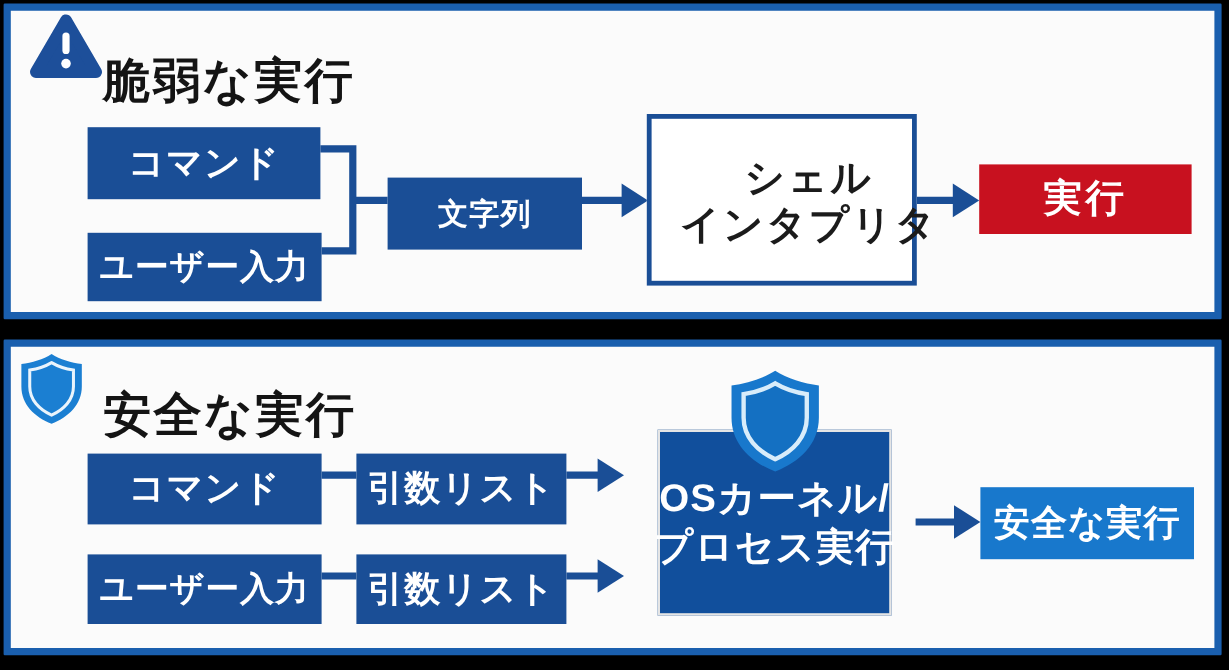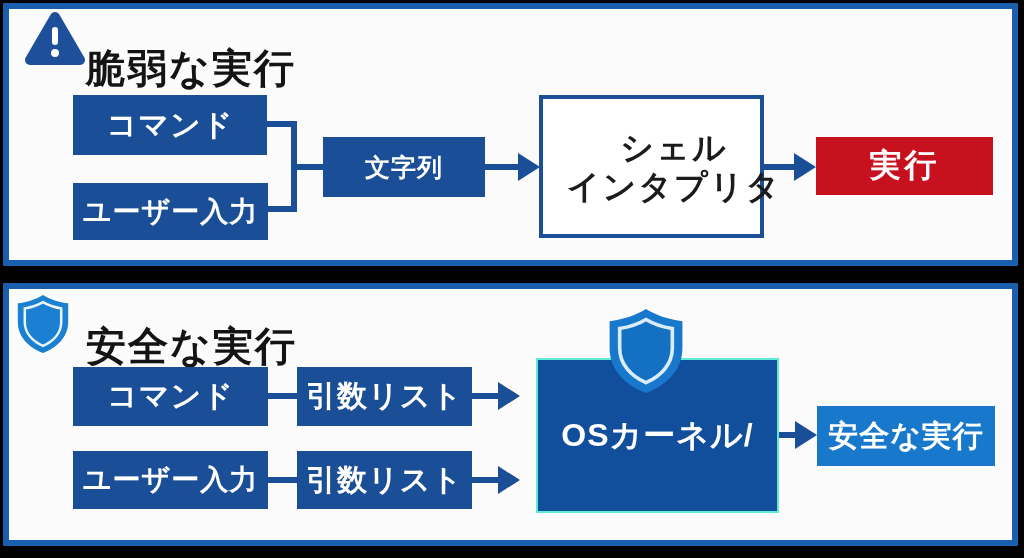--- a/index.html
+++ b/index.html
@@ -60,21 +60,21 @@
     align-items: center;
     justify-content: center;
     box-sizing: border-box;
     color: #fff;
     font-weight: 700;
     letter-spacing: 1px;
     text-align: center;
     white-space: nowrap;
     z-index: 2;
   }
-  .navy { background: #1a4e96; }
+  .navy { background: #1a4e96; margin-top: 11px; }
 
   .node-command-1   { left: 73px;  top: 95px;  width: 194px; height: 60px; font-size: 30px; }
   .node-user-1      { left: 73px;  top: 183px; width: 195px; height: 57px; font-size: 28px; }
   .node-string      { left: 323px; top: 137px; width: 162px; height: 60px; font-size: 25px; }
   .node-shell {
     left: 539px; top: 95px; width: 225px; height: 143px;
     background: #fff;
     border: 4px solid #1a4e96;
     color: #1b1b1b;
     font-size: 33px;
@@ -88,23 +88,23 @@
     font-size: 32px;
     letter-spacing: 3px;
     align-items: center;
   }
 
   .node-command-2   { left: 73px;  top: 367px; width: 195px; height: 59px; font-size: 30px; }
   .node-args-1      { left: 297px; top: 367px; width: 175px; height: 59px; font-size: 30px; }
   .node-user-2      { left: 73px;  top: 451px; width: 195px; height: 58px; font-size: 28px; }
   .node-args-2      { left: 297px; top: 451px; width: 175px; height: 58px; font-size: 30px; }
   .node-os-kernel {
-    left: 536px; top: 358px; width: 243px; height: 155px;
+    left: 548px; top: 358px; width: 195px; height: 155px;
     background: #114f9c;
-    border: 2px solid #5eead4;
+    border: 2px solid #e5e5e5;
     font-size: 32px;
     line-height: 41px;
     z-index: 1;
   }
   .node-safe-exec {
     left: 817px; top: 406px; width: 178px; height: 60px;
     background: #1878cc;
     font-size: 30px;
   }
 </style>
@@ -184,20 +184,21 @@
   <div class="node navy node-user-2">
     <span>ユーザー入力</span>
   </div>
 
   <div class="node navy node-args-2">
     <span>引数リスト</span>
   </div>
 
   <div class="node node-os-kernel">
     <span>OSカーネル/</span>
+    <span>プロセス実行</span>
   </div>
 
   <svg class="icon-badge os-shield-badge" viewBox="0 0 60 64" xmlns="http://www.w3.org/2000/svg">
     <path d="M30 2 C37 6.5 47 9.7 56 10.7 V30 C56 45.5 44.5 56.5 30 62 C15.5 56.5 4 45.5 4 30 V10.7 C13 9.7 23 6.5 30 2 Z" fill="#1878cc"></path>
     <path d="M30 9.5 C35.5 12.8 42.5 15 48.8 15.9 V30 C48.8 41.5 40.5 50 30 54.6 C19.5 50 11.2 41.5 11.2 30 V15.9 C17.5 15 24.5 12.8 30 9.5 Z" fill="#1470c2" stroke="#d8ecfa" stroke-width="2.6"></path>
   </svg>
 
   <div class="node node-safe-exec">
     <span>安全な実行</span>
   </div>

